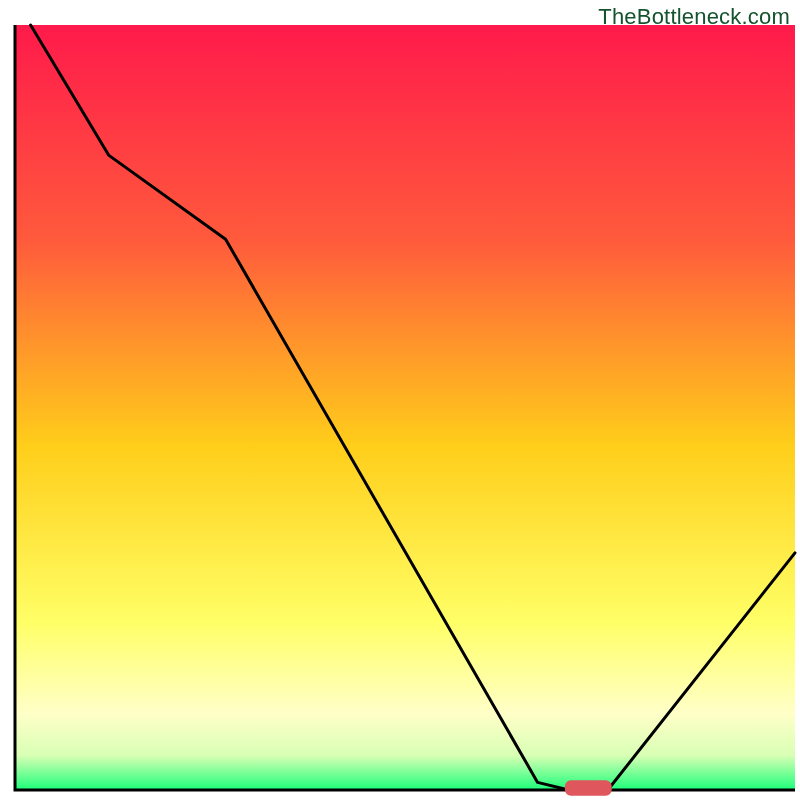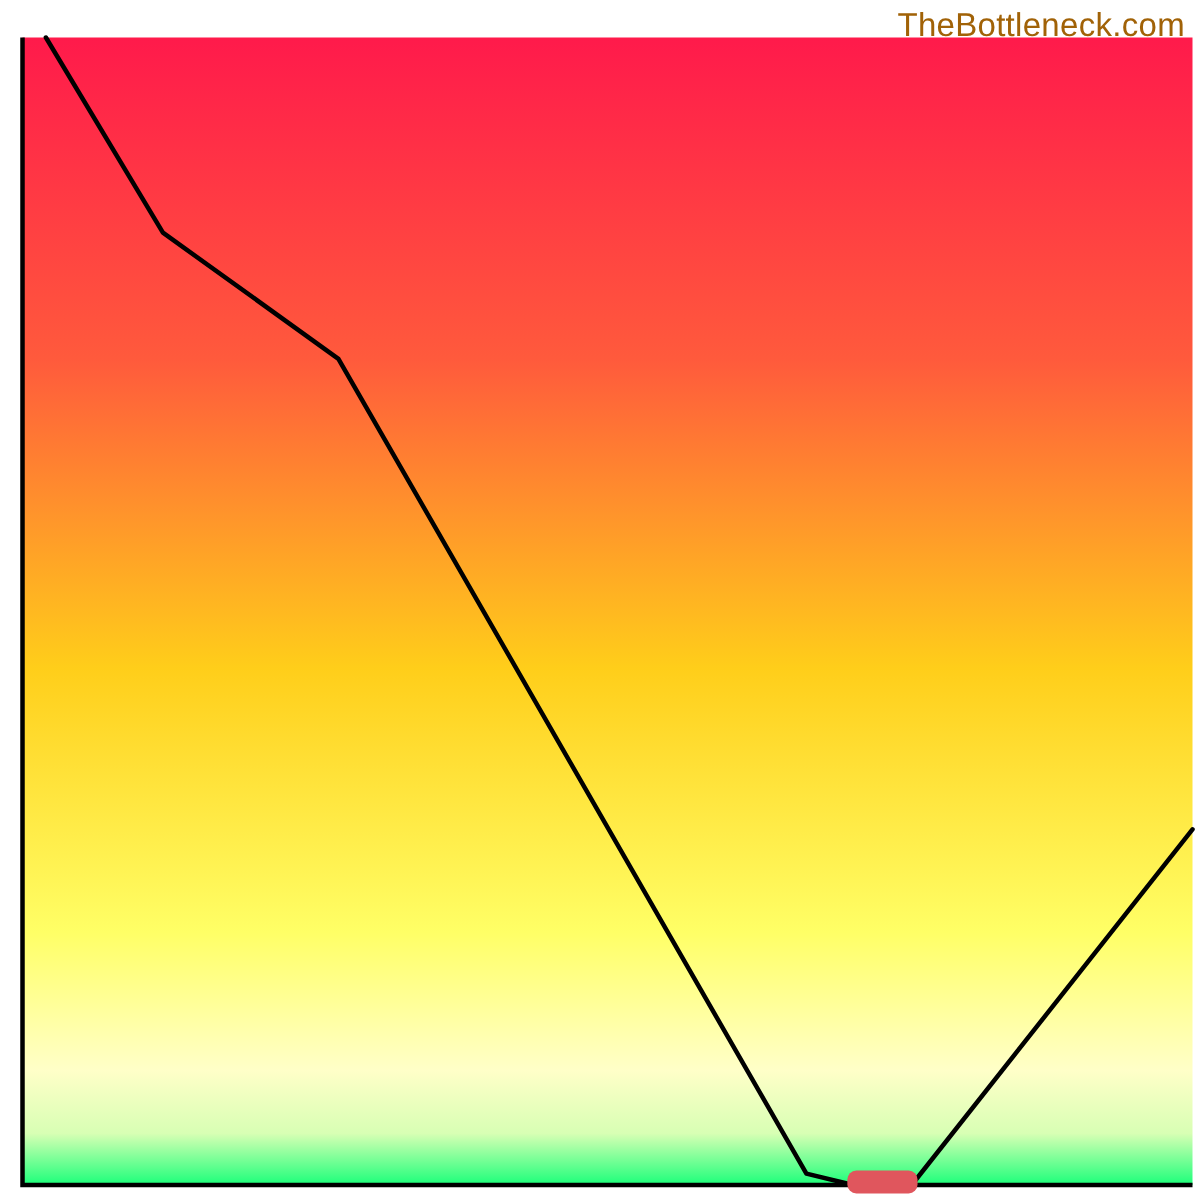--- a/index.html
+++ b/index.html
@@ -14,21 +14,21 @@
     position: relative;
     width: 800px;
     height: 800px;
   }
   .watermark {
     position: absolute;
     top: 4px;
     right: 10px;
     font-size: 22px;
     font-weight: 500;
-    color: #a16207;
+    color: #14532d;
     z-index: 5;
     letter-spacing: 0.2px;
   }
   svg.plot {
     position: absolute;
     left: 0;
     top: 0;
   }
 </style>
 </head>

